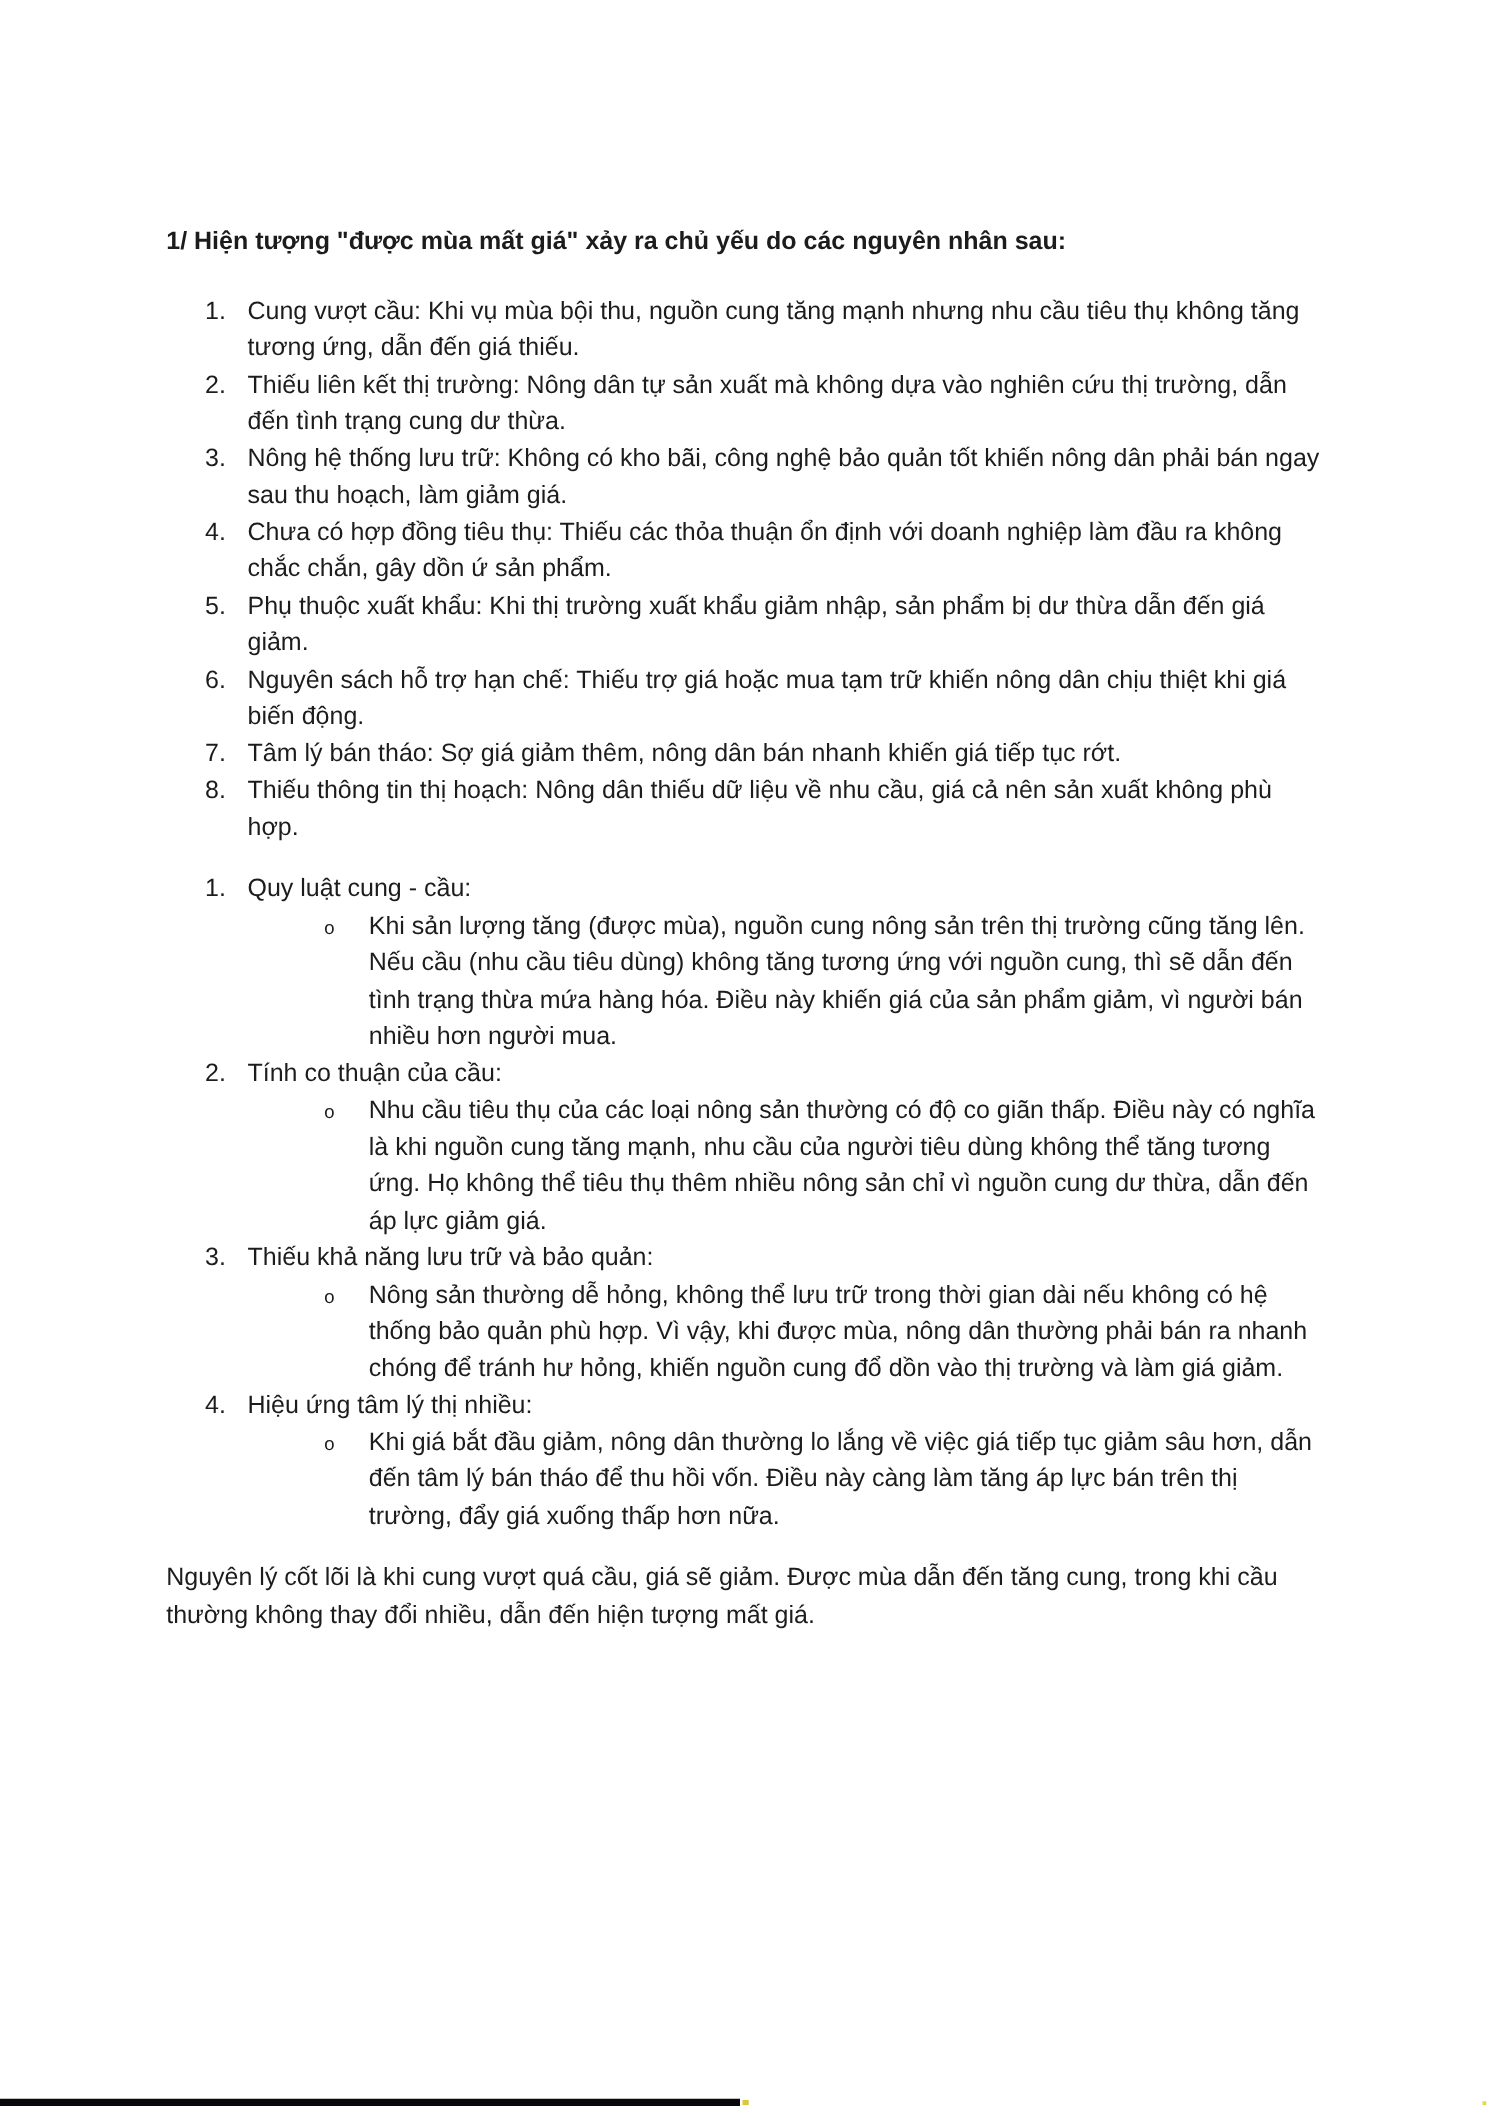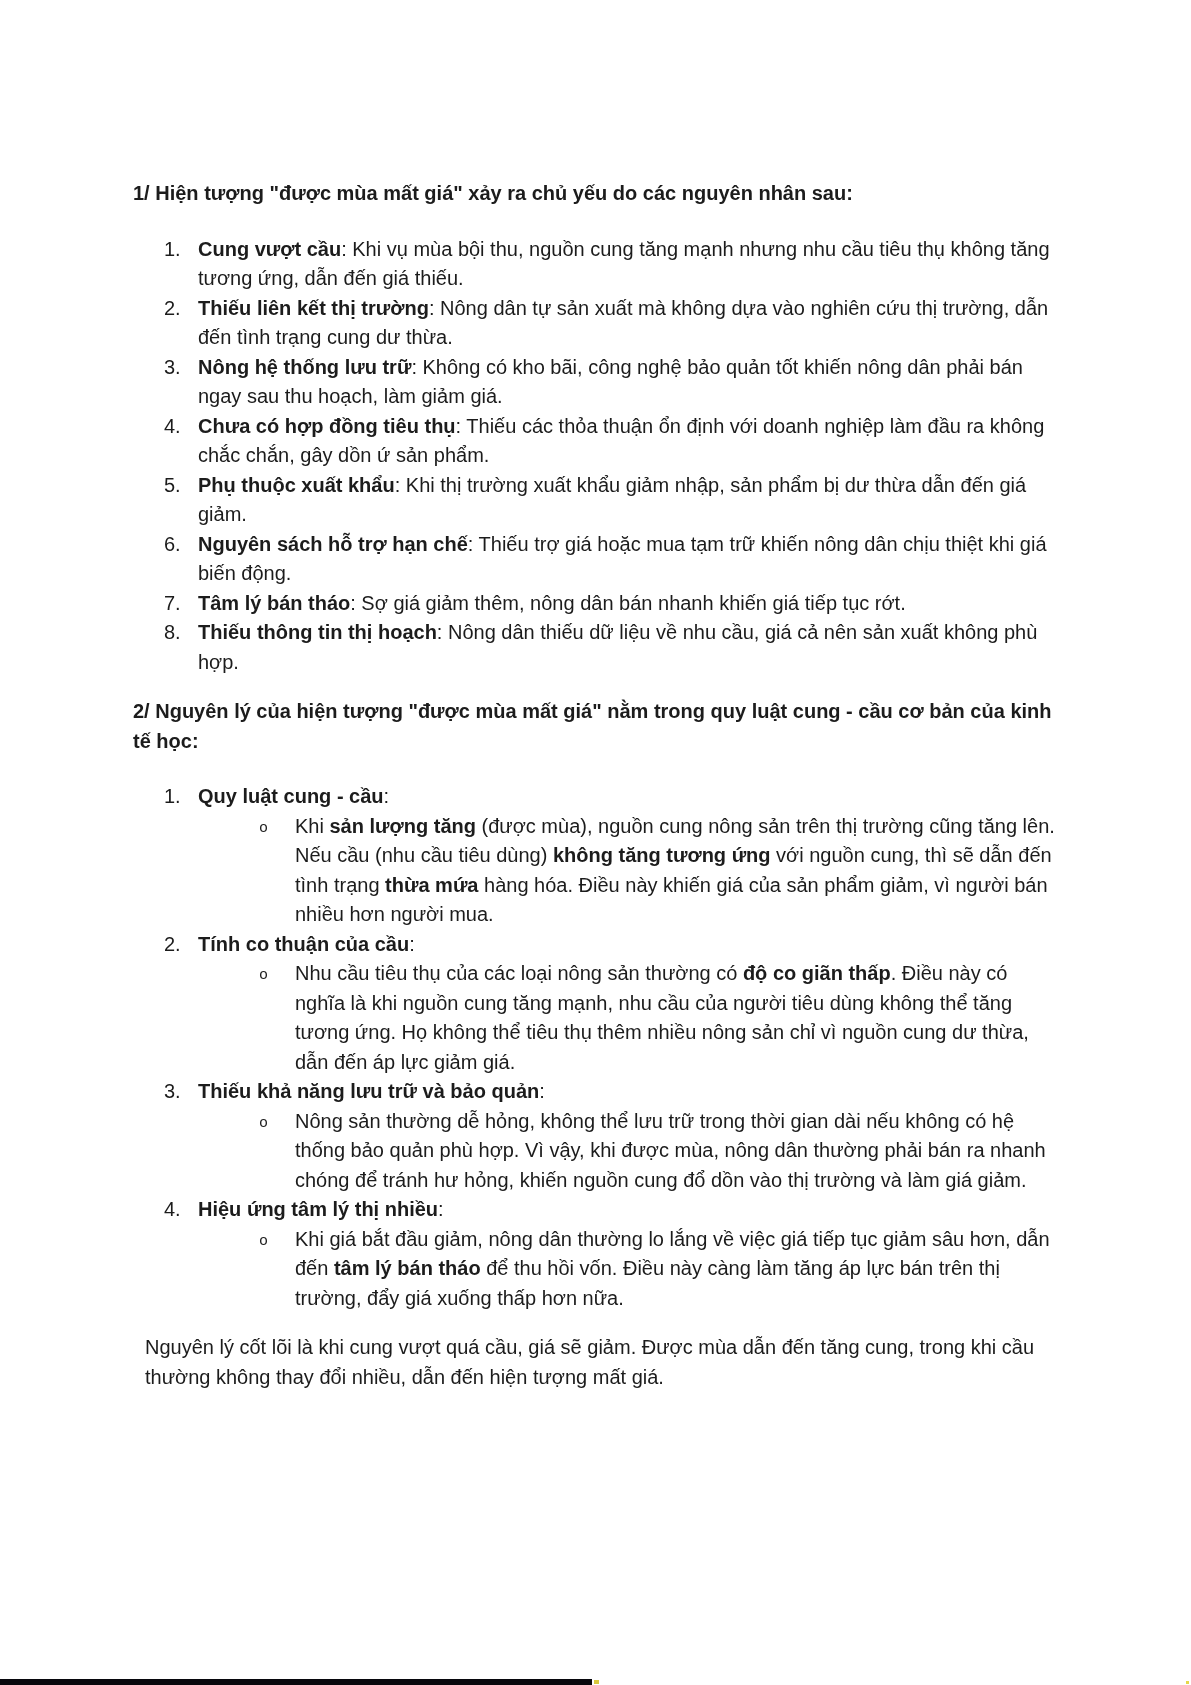--- a/index.html
+++ b/index.html
@@ -19,42 +19,41 @@
   .h { font-weight: bold; margin: 0 0 26px 0; }
   .olist { margin: 0 0 20px 0; }
   .li { position: relative; padding-left: 65px; }
   .li .num { position: absolute; left: 31px; top: 0; }
   .li2 { position: relative; padding-left: 162px; }
   .li2 .bullet {
     position: absolute; left: 126px; top: 2px;
     font-family: "Liberation Mono", monospace;
     font-size: 15px;
   }
-  .b { font-weight: bold; }
-  .para { margin: 12px; }
+  .b { font-weight: normal; }
+  .para { margin: 0; }
   .bottom-bar { position: absolute; left: 0; bottom: 0; width: 592px; height: 6px; }
   .artifact-dot { position: absolute; left: 594px; bottom: 1px; width: 5px; height: 4px; }
   .artifact-dot-right { position: absolute; right: 2px; bottom: 1px; width: 3px; height: 3px; }
 </style>
 </head>
 <body>
 
 <div class="page">
   <p class="h">1/ Hiện tượng "được mùa mất giá" xảy ra chủ yếu do các nguyên nhân sau:</p>
   <div class="olist" id="list1">
       <div class="li"><span class="num">1.</span><span class="b">Cung vượt cầu</span><span>: Khi vụ mùa bội thu, nguồn cung tăng mạnh nhưng nhu cầu tiêu thụ không tăng tương ứng, dẫn đến giá thiếu.</span></div>
       <div class="li"><span class="num">2.</span><span class="b">Thiếu liên kết thị trường</span><span>: Nông dân tự sản xuất mà không dựa vào nghiên cứu thị trường, dẫn đến tình trạng cung dư thừa.</span></div>
       <div class="li"><span class="num">3.</span><span class="b">Nông hệ thống lưu trữ</span><span>: Không có kho bãi, công nghệ bảo quản tốt khiến nông dân phải bán ngay sau thu hoạch, làm giảm giá.</span></div>
       <div class="li"><span class="num">4.</span><span class="b">Chưa có hợp đồng tiêu thụ</span><span>: Thiếu các thỏa thuận ổn định với doanh nghiệp làm đầu ra không chắc chắn, gây dồn ứ sản phẩm.</span></div>
       <div class="li"><span class="num">5.</span><span class="b">Phụ thuộc xuất khẩu</span><span>: Khi thị trường xuất khẩu giảm nhập, sản phẩm bị dư thừa dẫn đến giá giảm.</span></div>
       <div class="li"><span class="num">6.</span><span class="b">Nguyên sách hỗ trợ hạn chế</span><span>: Thiếu trợ giá hoặc mua tạm trữ khiến nông dân chịu thiệt khi giá biến động.</span></div>
       <div class="li"><span class="num">7.</span><span class="b">Tâm lý bán tháo</span><span>: Sợ giá giảm thêm, nông dân bán nhanh khiến giá tiếp tục rớt.</span></div>
       <div class="li"><span class="num">8.</span><span class="b">Thiếu thông tin thị hoạch</span><span>: Nông dân thiếu dữ liệu về nhu cầu, giá cả nên sản xuất không phù hợp.</span></div>
     </div>
-  <p class="h">2/ Nguyên lý của hiện tượng "được mùa mất giá" nằm trong quy luật cung - cầu cơ bản của kinh tế học:</p>
   <div class="olist" id="list2">
       <div class="li"><span class="num">1.</span><span class="b">Quy luật cung - cầu</span><span>:</span></div>
       <div class="li2"><span class="bullet">o</span><span>Khi </span><span class="b">sản lượng tăng</span><span> (được mùa), nguồn cung nông sản trên thị trường cũng tăng lên. Nếu cầu (nhu cầu tiêu dùng) </span><span class="b">không tăng tương ứng</span><span> với nguồn cung, thì sẽ dẫn đến tình trạng </span><span class="b">thừa mứa</span><span> hàng hóa. Điều này khiến giá của sản phẩm giảm, vì người bán nhiều hơn người mua.</span></div>
       <div class="li"><span class="num">2.</span><span class="b">Tính co thuận của cầu</span><span>:</span></div>
       <div class="li2"><span class="bullet">o</span><span>Nhu cầu tiêu thụ của các loại nông sản thường có </span><span class="b">độ co giãn thấp</span><span>. Điều này có nghĩa là khi nguồn cung tăng mạnh, nhu cầu của người tiêu dùng không thể tăng tương ứng. Họ không thể tiêu thụ thêm nhiều nông sản chỉ vì nguồn cung dư thừa, dẫn đến áp lực giảm giá.</span></div>
       <div class="li"><span class="num">3.</span><span class="b">Thiếu khả năng lưu trữ và bảo quản</span><span>:</span></div>
       <div class="li2"><span class="bullet">o</span><span>Nông sản thường dễ hỏng, không thể lưu trữ trong thời gian dài nếu không có hệ thống bảo quản phù hợp. Vì vậy, khi được mùa, nông dân thường phải bán ra nhanh chóng để tránh hư hỏng, khiến nguồn cung đổ dồn vào thị trường và làm giá giảm.</span></div>
       <div class="li"><span class="num">4.</span><span class="b">Hiệu ứng tâm lý thị nhiều</span><span>:</span></div>
       <div class="li2"><span class="bullet">o</span><span>Khi giá bắt đầu giảm, nông dân thường lo lắng về việc giá tiếp tục giảm sâu hơn, dẫn đến </span><span class="b">tâm lý bán tháo</span><span> để thu hồi vốn. Điều này càng làm tăng áp lực bán trên thị trường, đẩy giá xuống thấp hơn nữa.</span></div>
     </div>

